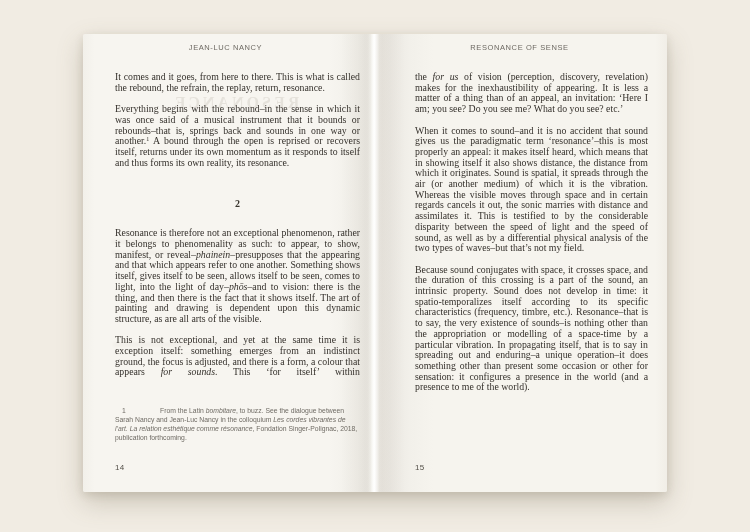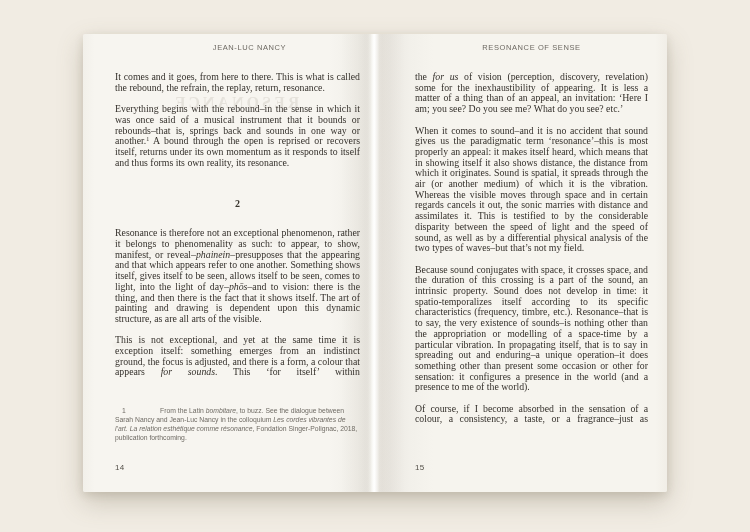--- a/index.html
+++ b/index.html
@@ -59,22 +59,22 @@
   .running-header {
     position: absolute;
     top: 9px;
     font-family: "Liberation Sans", sans-serif;
     font-size: 7.5px;
     letter-spacing: 0.6px;
     color: #6d6962;
     text-align: center;
     white-space: nowrap;
   }
-  .page-left  .running-header { left: 44px;  width: 245px; }
-  .page-right .running-header { left: 40px;  width: 233px; }
+  .page-left  .running-header { left: 20px;  width: 245px; }
+  .page-right .running-header { left: 28px;  width: 233px; }
 
   .textblock {
     position: absolute;
     top: 38px;
   }
   .page-left  .textblock { left: 32px; width: 245px; }
   .page-right .textblock { left: 40px; width: 233px; }
 
   .textblock p {
     margin: 0 0 10.7px 0;
@@ -182,24 +182,23 @@
 
       <div class="page-number">14</div>
     </div>
 
     <div class="page page-right">
       <div class="ghost-lines" style="left:42px; top:108px; width:225px; height:12px;"></div>
 
       <div class="running-header">RESONANCE OF SENSE</div>
 
       <div class="textblock">
-        <p><span>the </span><em>for us</em><span> of vision (perception, discovery, revelation) some for the inexhaustibility of appearing. It is less a matter of a thing than of an appeal, an invitation: ‘Here I am; you see? Do you see me? What do you see? etc.’</span></p>
+        <p><span>the </span><em>for us</em><span> of vision (perception, discovery, revelation) makes for the inexhaustibility of appearing. It is less a matter of a thing than of an appeal, an invitation: ‘Here I am; you see? Do you see me? What do you see? etc.’</span></p>
         <p><span>When it comes to sound–and it is no accident that sound gives us the paradigmatic term ‘resonance’–this is most properly an appeal: it makes itself heard, which means that in showing itself it also shows distance, the distance from which it originates. Sound is spatial, it spreads through the air (or another medium) of which it is the vibration. Whereas the visible moves through space and in certain regards cancels it out, the sonic marries with distance and assimilates it. This is testified to by the considerable disparity between the speed of light and the speed of sound, as well as by a differential physical analysis of the two types of waves–but that’s not my field.</span></p>
         <p><span>Because sound conjugates with space, it crosses space, and the duration of this crossing is a part of the sound, an intrinsic property. Sound does not develop in time: it spatio-temporalizes itself according to its specific characteristics (frequency, timbre, etc.). Resonance–that is to say, the very existence of sounds–is nothing other than the appropriation or modelling of a space-time by a particular vibration. In propagating itself, that is to say in spreading out and enduring–a unique operation–it does something other than present some occasion or other for sensation: it configures a presence in the world (and a presence to me of the world).</span></p>
-        <p class="cont"><span>Of course, if I become absorbed in the sensation of a colour, a consistency, a taste, or a fragrance–just as</span></p>
       </div>
 
       <div class="page-number">15</div>
     </div>
 
     <div class="gutter-shade"></div>
   </div>
 </div>
 
 </body></html>

